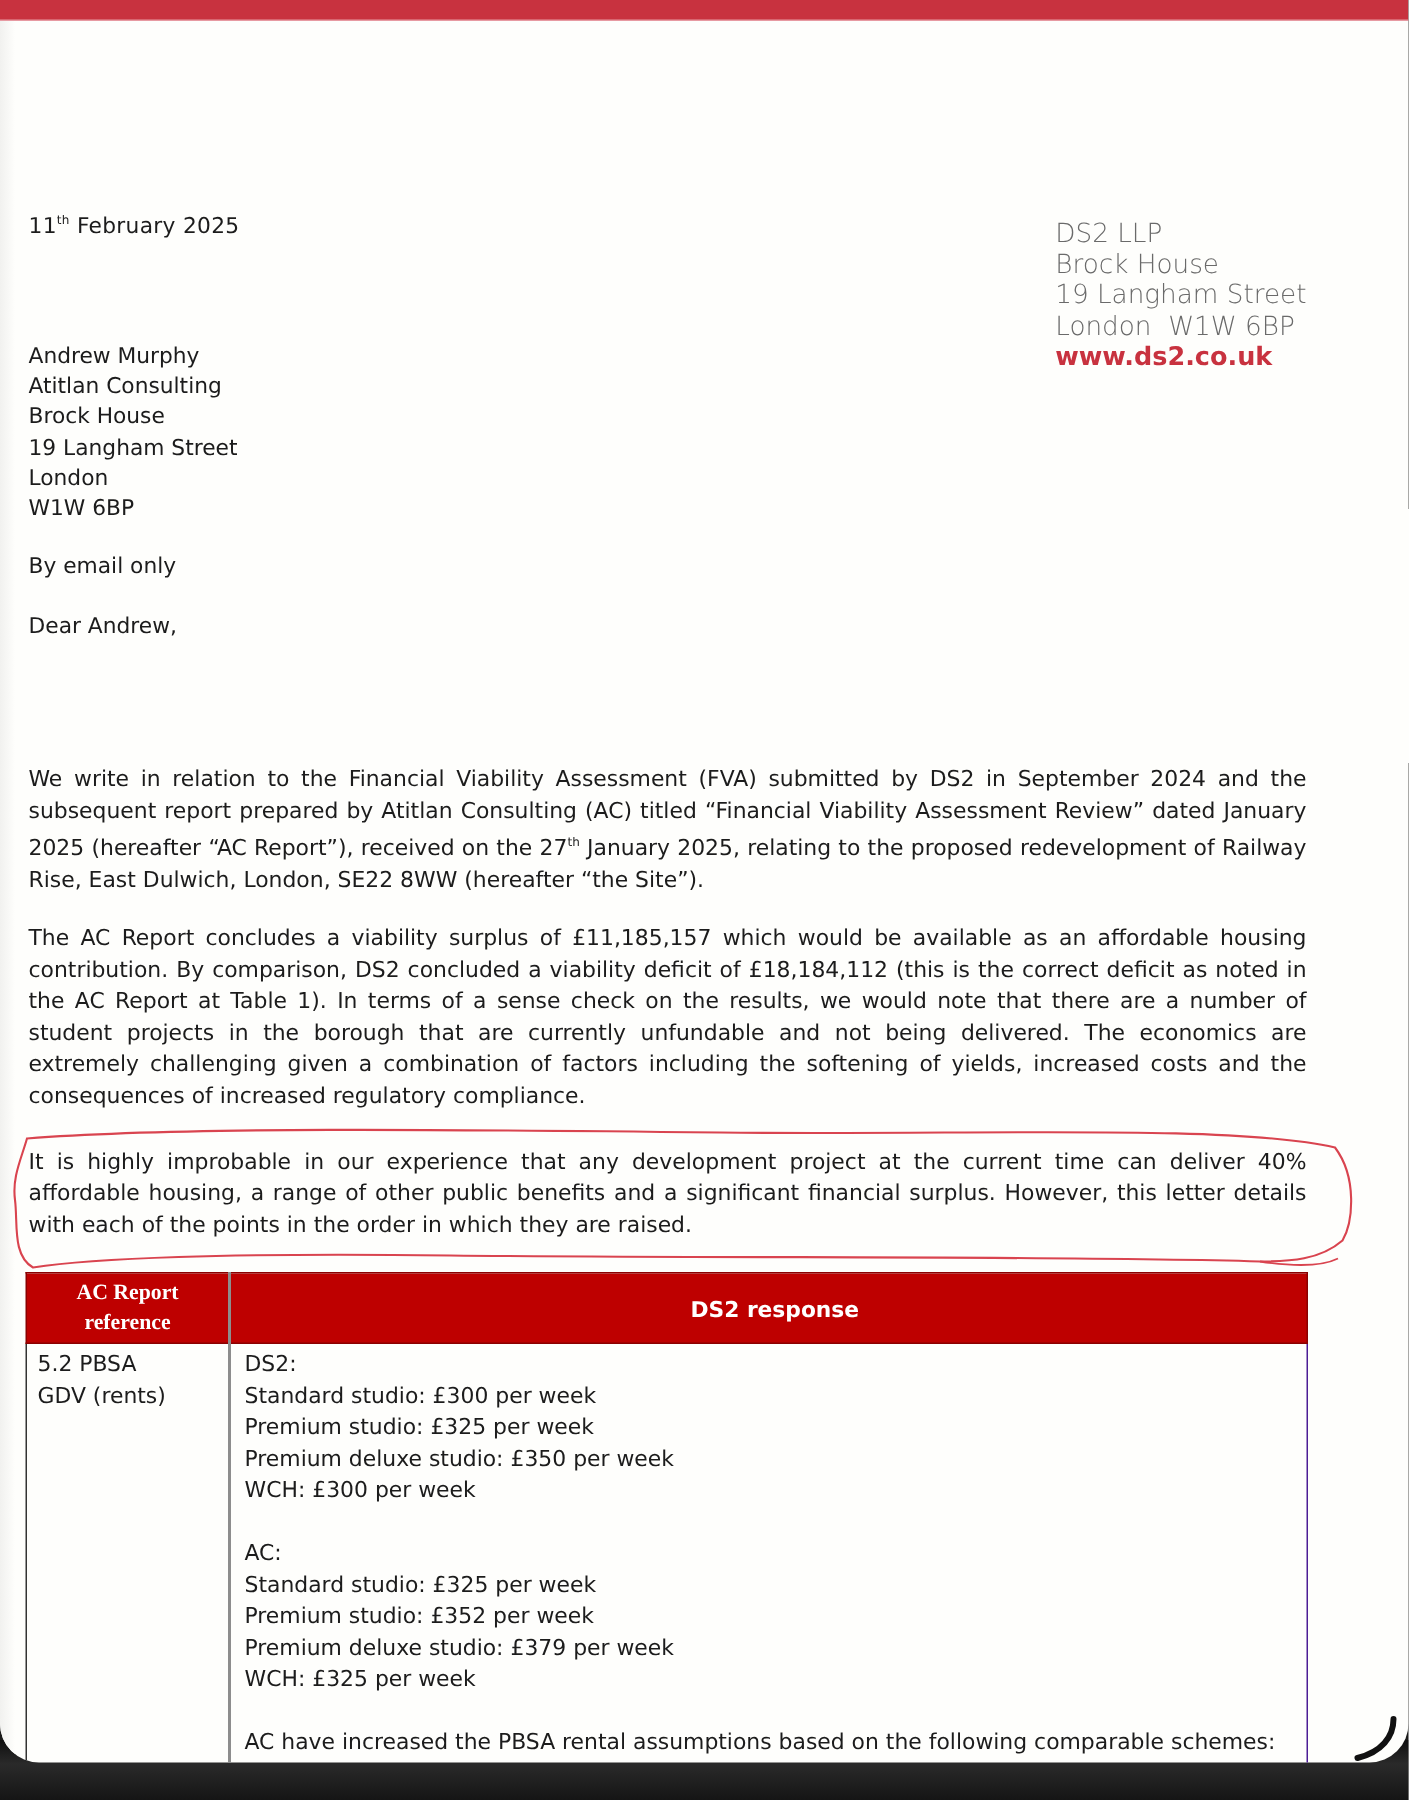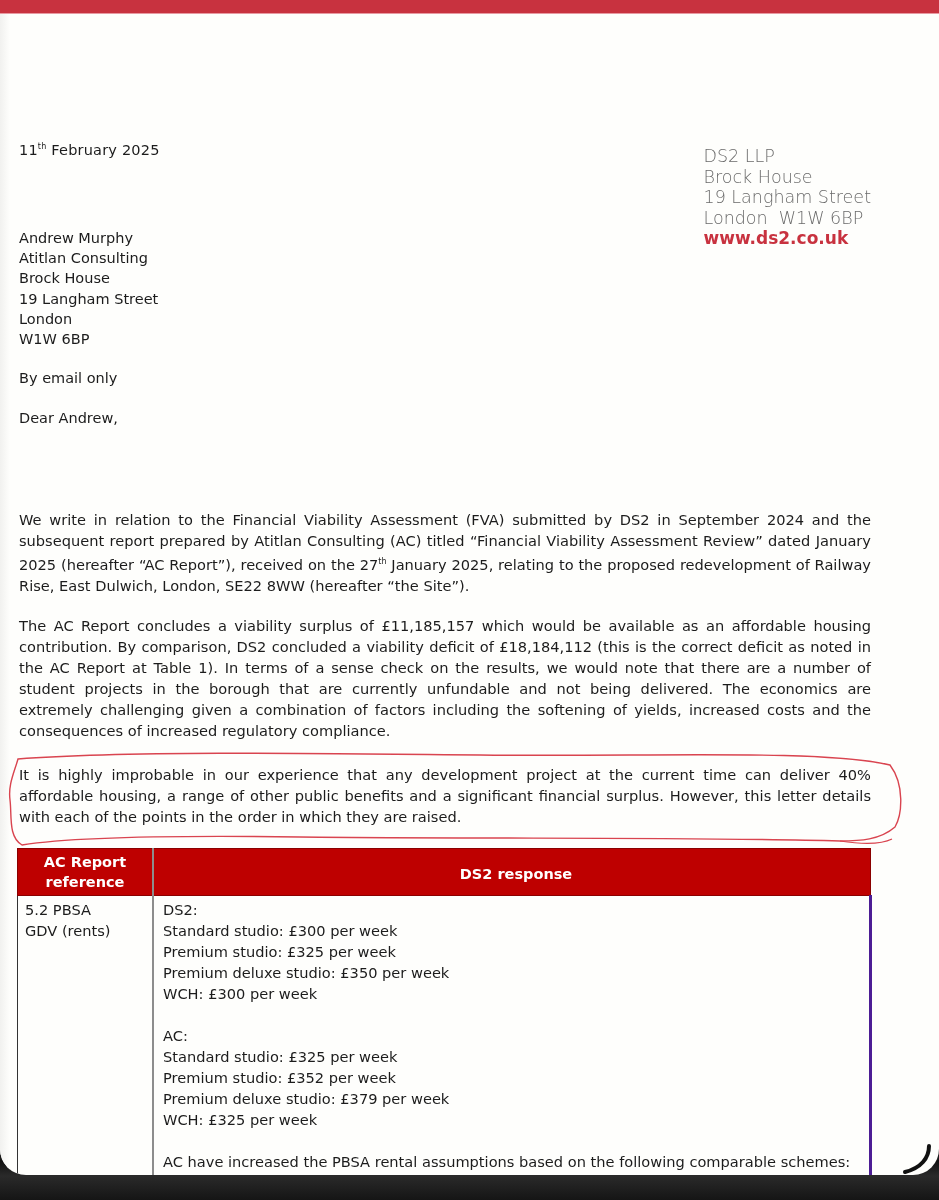--- a/index.html
+++ b/index.html
@@ -64,24 +64,24 @@
   .p3 { top: 764px; }
 
   .annotation { position: absolute; left: 0; top: 745px; width: 939px; height: 110px; pointer-events: none; }
 
   
   .tbl { position: absolute; left: 17px; top: 848px; width: 855px; border-collapse: collapse; }
   .tbl th {
     background: #be0000; color: #fff; font-weight: bold; font-size: 14.5px;
     border: 1px solid #8a0000; text-align: center; line-height: 20px;
   }
-  .tbl td { vertical-align: top; font-size: 14.6px; line-height: 21px; border-left: 1px solid #333; border-right: 3px solid #4c1d95; }
+  .tbl td { vertical-align: top; font-size: 14.6px; line-height: 21px; border-left: 1px solid #333; border-right: 1px solid #4c1d95; }
   .tbl .c1 { width: 126px; padding: 3px 0 0 7px; border-right: 2px solid #8d8d8d; }
   .tbl .c2 { padding: 3px 8px 0 9px; }
-  .tbl th.c1 { padding: 3px 4px; }
+  .tbl th.c1 { padding: 3px 4px; font-family: Liberation Serif, serif; }
   .tbl th.c2 { padding-left: 16px; }
   .line { display: block; white-space: nowrap; }
   .gap { display: block; height: 21px; }
 
   .corner-glyph { position: absolute; left: 897px; top: 1140px; width: 40px; height: 40px; }
 </style>
 </head>
 <body>
 
 <div class="bg-dark"></div>

